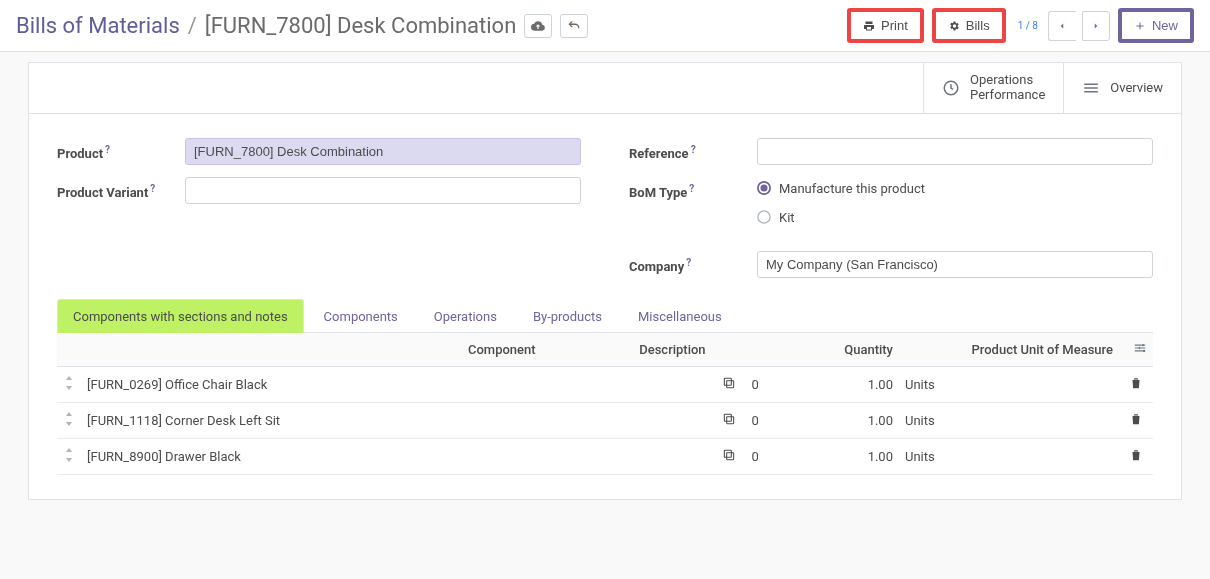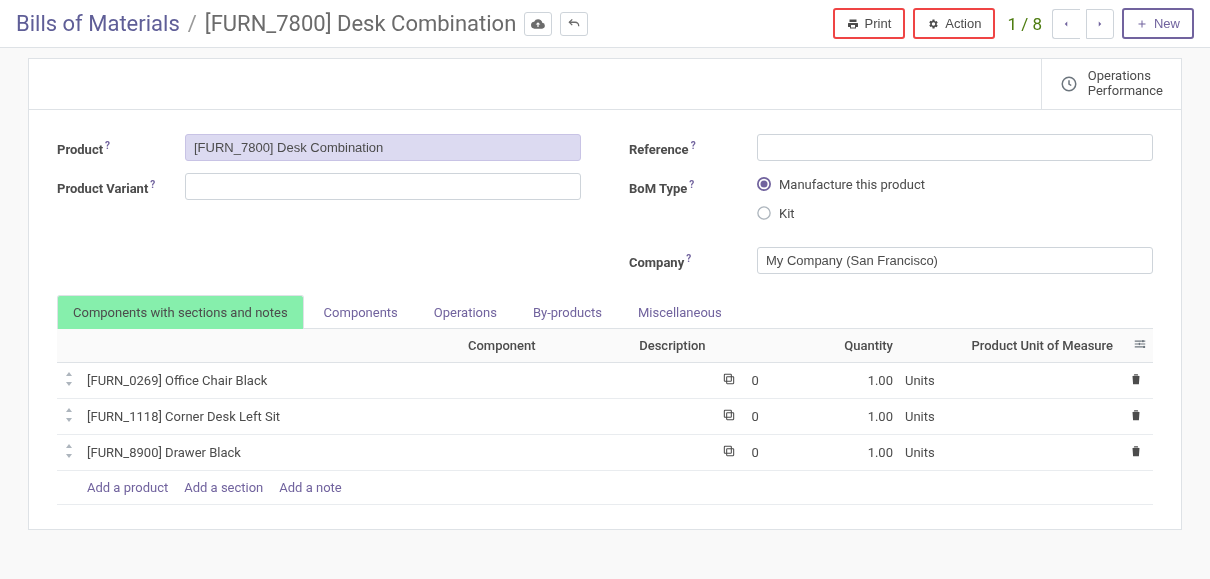--- a/index.html
+++ b/index.html
@@ -37,39 +37,39 @@
     display: inline-flex;
     align-items: center;
     justify-content: center;
     cursor: pointer;
     color: #6b6b6b;
     margin-left: 4px;
   }
   .bc-btn svg { width: 14px; height: 14px; }
   .topbar-right { display: flex; align-items: center; gap: 8px; }
   .btn {
-    border: 2px solid #ef4444;
+    border: 4px solid #ef4444;
     background: #fff;
     border-radius: 3px;
     padding: 6px 12px;
     font-size: 13px;
     display: inline-flex;
     align-items: center;
     gap: 6px;
     cursor: pointer;
     color: #4c4c4c;
   }
   .btn svg { width: 12px; height: 12px; }
   .btn-new {
     color: #71639e;
     border-color: #71639e;
     font-weight: 500;
     align-items: center;
   }
-  .pager { display: flex; align-items: center; gap: 6px; font-size: 17px; color: #4d7c0f; }
+  .pager { display: flex; align-items: center; gap: 6px; font-size: 10px; color: #3b82f6; }
   .pager-count { padding: 0 4px; }
   .pager-btn {
     border: 1px solid #ced4da;
     background: #fff;
     width: 28px; height: 30px;
     display: inline-flex; align-items:center; justify-content:center;
     cursor: pointer;
     color: #71639e;
   }
   .pager-btn:first-of-type { border-radius: 3px 0 0 3px; border-right: none; }
@@ -161,21 +161,21 @@
     color: #71639e;
     border: 1px solid transparent;
     border-bottom: none;
     border-radius: 3px 3px 0 0;
     position: relative;
     top: 1px;
   }
   .tab.active {
     color: #4c4c4c;
     border-color: #dee2e6;
-    background: #86efac;
+    background: #bef264;
   }
   table.components {
     width: 100%;
     border-collapse: collapse;
     font-size: 13px;
   }
   table.components thead th {
     text-align: right;
     font-weight: 500;
     padding: 8px 6px;
@@ -225,21 +225,21 @@
     <button class="btn">
       <svg viewBox="0 0 24 24" fill="currentColor">
           <path d="M19 8H5V3h14v5zm2 2H3a1 1 0 0 0-1 1v6a1 1 0 0 0 1 1h3v3h12v-3h3a1 1 0 0 0 1-1v-6a1 1 0 0 0-1-1zm-5 9H8v-5h8v5z"></path>
         </svg>
       <span>Print</span>
     </button>
     <button class="btn">
       <svg viewBox="0 0 24 24" fill="currentColor">
           <path d="M19.4 13a7.8 7.8 0 0 0 0-2l2-1.6-2-3.4-2.4 1a7.6 7.6 0 0 0-1.7-1L15 3h-4l-.3 2.5a7.6 7.6 0 0 0-1.7 1l-2.4-1-2 3.4L6.6 11a7.8 7.8 0 0 0 0 2l-2 1.6 2 3.4 2.4-1a7.6 7.6 0 0 0 1.7 1L11 21h4l.3-2.5a7.6 7.6 0 0 0 1.7-1l2.4 1 2-3.4-2-1.6zM13 15.5A3.5 3.5 0 1 1 16.5 12 3.5 3.5 0 0 1 13 15.5z"></path>
         </svg>
-      <span>Action</span>
+      <span>Bills</span>
     </button>
     <div class="pager">
       <span class="pager-count">
         <span>1</span>
         <span> / </span>
         <span>8</span>
       </span>
       <button class="pager-btn">
         <svg viewBox="0 0 24 24" fill="currentColor">
             <path d="M15 6l-6 6 6 6"></path>
@@ -266,20 +266,26 @@
       <div class="stat-btn">
         <svg viewBox="0 0 24 24" fill="none" stroke="currentColor" stroke-width="2">
             <circle cx="12" cy="12" r="9"></circle>
             <path d="M12 7v5l3 2"></path>
           </svg>
         <div class="two-line">
           <div>Operations</div>
           <div>Performance</div>
         </div>
       </div>
+      <div class="stat-btn">
+        <svg viewBox="0 0 24 24" fill="currentColor">
+            <path d="M3 6h18v2H3zM3 11h18v2H3zM3 16h18v2H3z"></path>
+          </svg>
+        <span>Overview</span>
+      </div>
     </div>
 
     <div class="form-body">
       <div class="form-grid">
 
         <div>
           <div class="field-row">
             <div class="field-label">
               <span>Product</span><sup>?</sup>
             </div>
@@ -418,21 +424,17 @@
                   <rect x="4" y="4" width="12" height="12" rx="1"></rect>
                   <rect x="8" y="8" width="12" height="12" rx="1"></rect>
                 </svg></td>
               <td>0</td>
               <td class="right">1.00</td>
               <td>Units</td>
               <td class="icon-cell"><svg viewBox="0 0 24 24" fill="currentColor">
                   <path d="M6 7h12l-1 14H7zM9 4h6l1 2H8z"></path>
                 </svg></td>
             </tr>
-            <tr class="add-row">
-              <td></td>
-              <td colspan="7"><span class="add-link">Add a product</span><span class="add-link">Add a section</span><span class="add-link">Add a note</span></td>
-            </tr>
           </tbody>
       </table>
     </div>
   </div>
 </div>
 
 </body></html>

